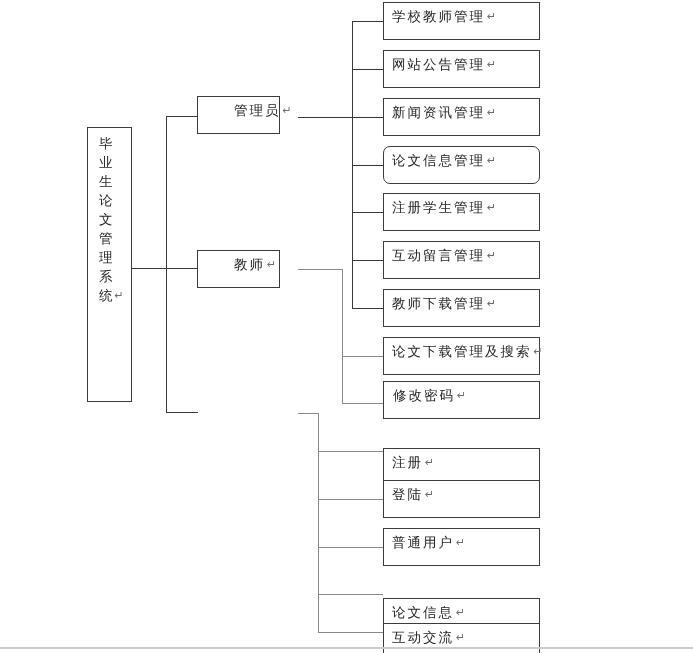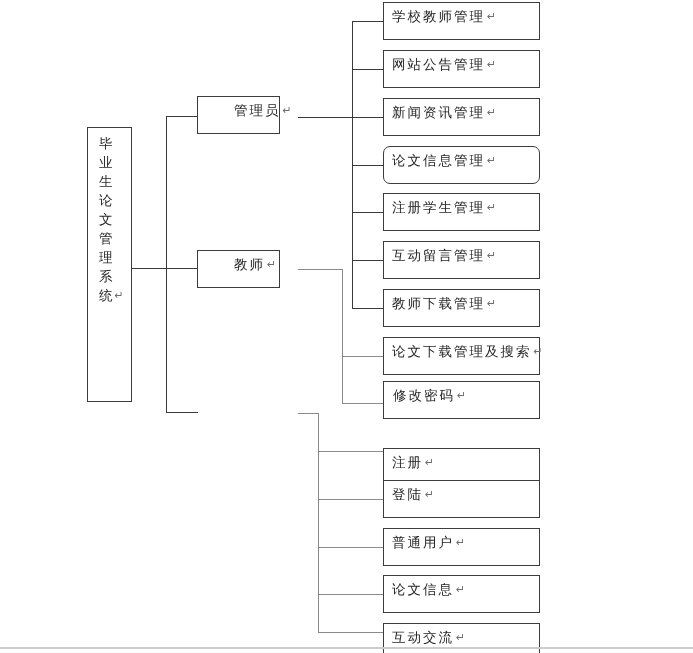--- a/index.html
+++ b/index.html
@@ -111,21 +111,21 @@
   </div>
   <div class="box leaf" style="top:432px;margin-top:16px;">
     <span>注册</span><span class="ret">↵</span>
   </div>
   <div class="box leaf" style="top:480px;">
     <span>登陆</span><span class="ret">↵</span>
   </div>
   <div class="box leaf" style="top:528px;">
     <span>普通用户</span><span class="ret">↵</span>
   </div>
-  <div class="box leaf" style="top:575px;">
+  <div class="box leaf" style="top:598px;">
     <span>论文信息</span><span class="ret">↵</span>
   </div>
   <div class="box leaf" style="top:623px;height:36px;">
     <span>互动交流</span><span class="ret">↵</span>
   </div>
 
   <div class="page-edge"></div>
 
 </div>
 

